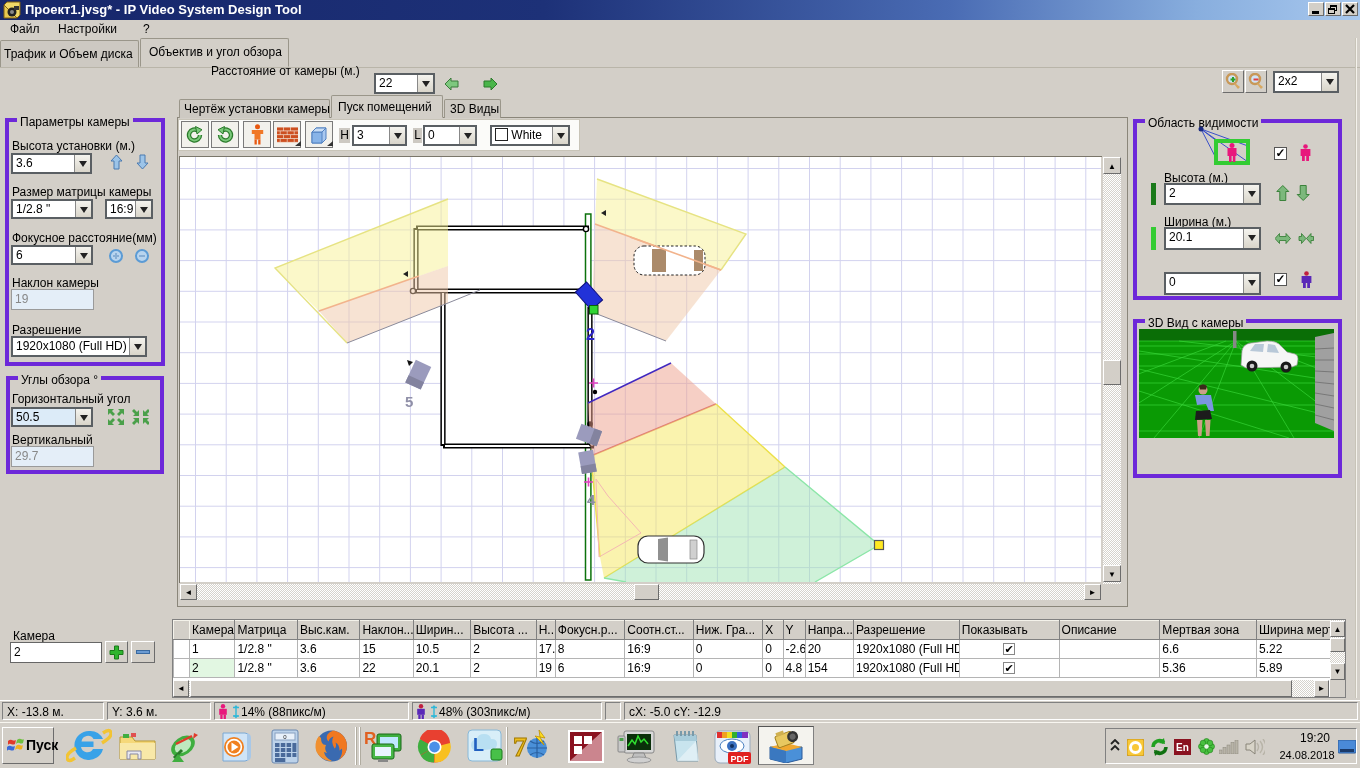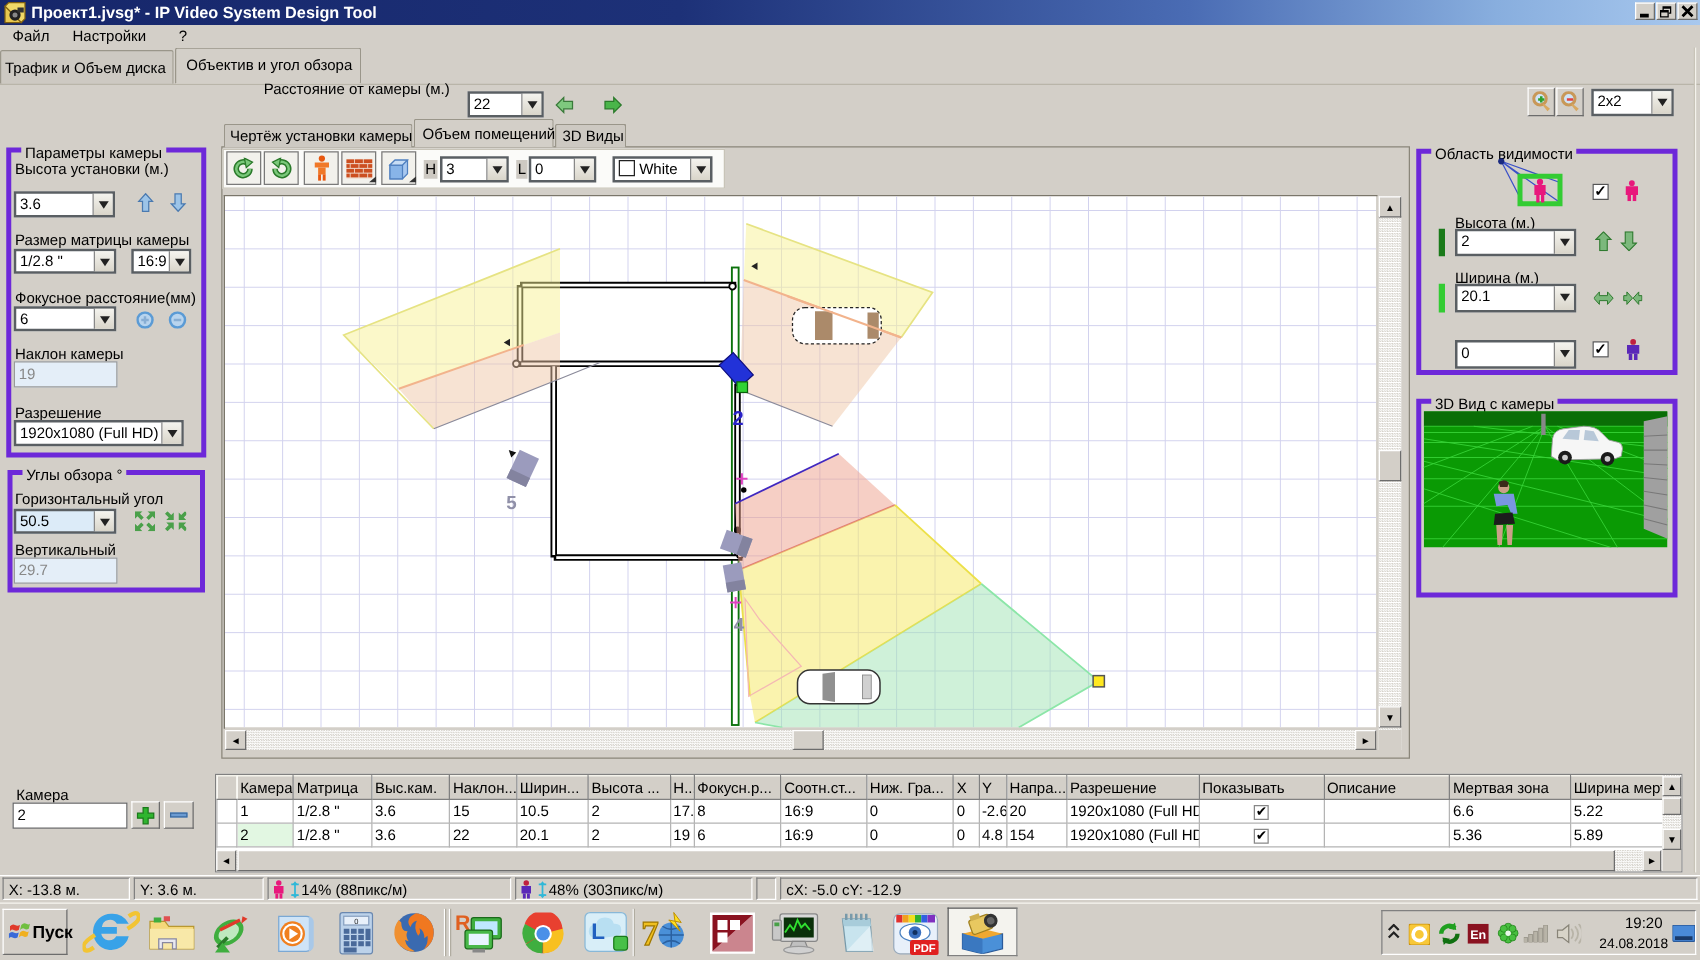--- a/index.html
+++ b/index.html
@@ -74,21 +74,21 @@
     <path d="M5.5 6.5h5" stroke="#e04040" stroke-width="2"></path>
   </svg>
 <div class="combo" style="left:1273px;top:71px;width:66px;height:22px;">
     <span class="cv">2x2</span>
     <span class="cb"></span>
   </div>
 
 <div class="gbox" style="left:5px;top:118px;width:160px;height:248px;">
     <span class="glab">Параметры камеры</span>
   </div>
-<div class="lbl" style="left:12px;top:128px;">Высота установки (м.)</div>
+<div class="lbl" style="left:12px;top:139px;">Высота установки (м.)</div>
 <div class="combo" style="left:11px;top:153px;width:81px;height:21px;">
     <span class="cv">3.6</span>
     <span class="cb"></span>
   </div>
 <svg class="abs" style="left:108px;top:154px;" width="42" height="16" viewBox="0 0 42 16">
     <path d="M6 15v-8h-3l5.5-6 5.5 6h-3v8z" fill="#9cc4e8" stroke="#4a7ab0" stroke-width="1"></path>
     <path d="M32 1v8h-3l5.5 6 5.5-6h-3v-8z" fill="#9cc4e8" stroke="#4a7ab0" stroke-width="1"></path>
   </svg>
 <div class="lbl" style="left:12px;top:185px;">Размер матрицы камеры</div>
 <div class="combo" style="left:11px;top:199px;width:82px;height:20px;">
@@ -141,21 +141,21 @@
     <path d="M5.5 1h4v4.5h4.5v4h-4.5v4.5h-4v-4.5h-4.5v-4h4.5z" fill="#2fb52f" stroke="#1a7a1a"></path>
   </svg>
 <div class="abs raise" style="left:131px;top:641px;width:24px;height:22px;background:#d3cfc8;"></div>
 <div class="abs" style="left:136px;top:650px;width:14px;height:4px;background:#6b9bd2;border:1px solid #3a6aa0;"></div>
 
 <div class="abs" style="left:177px;top:117px;width:951px;height:490px;border:1px solid #8a867a;background:#d3cfc8;"></div>
 
 <div class="abs" style="left:179px;top:99px;width:151px;height:19px;background:#cdc9c2;border:1px solid #9a968a;border-bottom:none;border-radius:2px 2px 0 0;"></div>
 <div class="abs" style="left:184px;top:102px;font-size:12px;">Чертёж установки камеры</div>
 <div class="abs" style="left:331px;top:95px;width:112px;height:23px;background:#d3cfc8;border:1px solid #9a968a;border-bottom:1px solid #d3cfc8;border-radius:2px 2px 0 0;"></div>
-<div class="abs" style="left:338px;top:100px;font-size:12px;">Объем помещений</div>
+<div class="abs" style="left:338px;top:100px;font-size:12px;">Пуск помещений</div>
 <div class="abs" style="left:444px;top:99px;width:57px;height:19px;background:#cdc9c2;border:1px solid #9a968a;border-bottom:none;border-radius:2px 2px 0 0;"></div>
 <div class="abs" style="left:450px;top:102px;font-size:12px;">3D Виды</div>
 
 <div class="abs" style="left:178px;top:119px;width:402px;height:32px;background:#fbfbf9;border:1px solid #c8c4b8;"></div>
 <div class="abs raise" style="left:181px;top:121px;width:28px;height:27px;background:#f2f1ec;border:1px solid #7a7a7a;"></div>
 <div class="abs raise" style="left:211px;top:121px;width:28px;height:27px;background:#f2f1ec;border:1px solid #7a7a7a;"></div>
 <div class="abs raise" style="left:243px;top:121px;width:28px;height:27px;background:#f2f1ec;border:1px solid #7a7a7a;"></div>
 <div class="abs raise" style="left:273px;top:121px;width:28px;height:27px;background:#f2f1ec;border:1px solid #7a7a7a;"></div>
 <div class="abs raise" style="left:305px;top:121px;width:28px;height:27px;background:#f2f1ec;border:1px solid #7a7a7a;"></div>
 <svg class="abs" style="left:295px;top:141px;" width="6" height="5">

